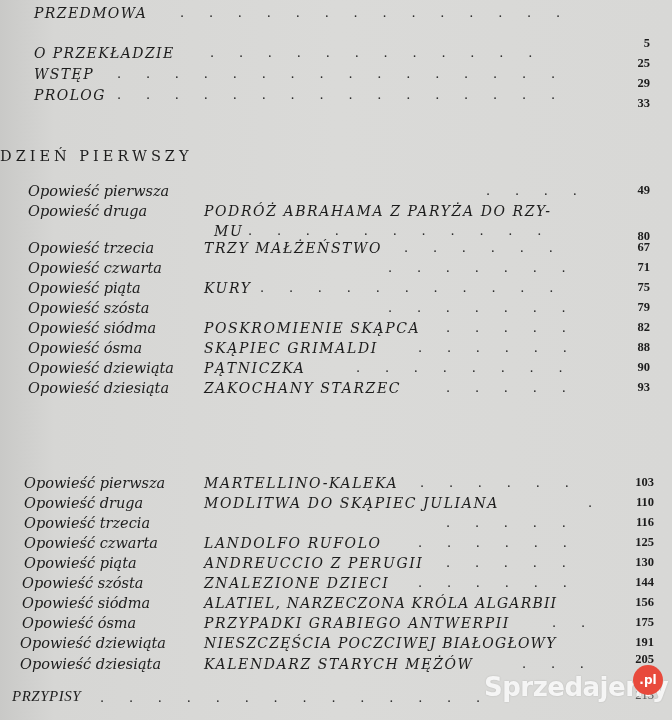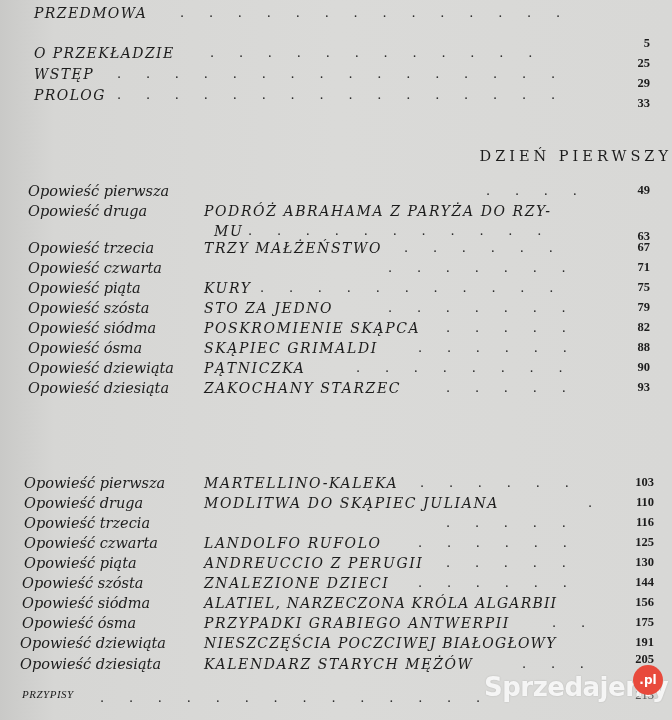--- a/index.html
+++ b/index.html
@@ -10,21 +10,21 @@
       font-family: "DejaVu Serif", serif;
     }
     .page { position:absolute; left:0; top:0; width:672px; height:720px; }
     .row { position:absolute; left:0; width:672px; height:20px; font-size:14.5px; }
     .row span { position:absolute; top:0; white-space:nowrap; }
     .top-title { left:34px; font-style:italic; letter-spacing:1.4px; font-size:14px; }
     .story { left:28px; font-style:italic; font-size:14.5px; }
     .title { left:204px; font-style:italic; letter-spacing:1.6px; font-size:14px; }
     .pg { right:22px; font-weight:bold; font-size:12.5px; font-family:"Liberation Serif", serif; }
     .dots { position:absolute; top:0; letter-spacing:0; color:#2a2a2a; font-size:13px; }
-    .heading { position:absolute; left:0; width:672px; text-align:right; font-size:14.5px; letter-spacing:4px; }
+    .heading { position:absolute; left:0; width:672px; text-align:left; font-size:14.5px; letter-spacing:4px; }
     .watermark {
       position:absolute; left:484px; top:672px;
       font-family:"DejaVu Sans", sans-serif; font-weight:bold; font-size:26px;
       color:rgba(255,255,255,0.85); letter-spacing:-0.5px;
       text-shadow: 0 0 2px rgba(0,0,0,0.15);
     }
     .wm-badge {
       position:absolute; left:633px; top:665px; width:30px; height:30px; border-radius:50%;
       background:#e84a3c; color:#fff; font-family:"DejaVu Sans", sans-serif; font-weight:bold;
       font-size:12px; line-height:30px; text-align:center;
@@ -63,42 +63,41 @@
     <span class="dots" style="left:486px">.&nbsp;&nbsp;&nbsp;&nbsp;&nbsp;&nbsp;.&nbsp;&nbsp;&nbsp;&nbsp;&nbsp;&nbsp;.&nbsp;&nbsp;&nbsp;&nbsp;&nbsp;&nbsp;.</span>
     <span class="pg">49</span>
   </div>
   <div class="row" style="top:203px">
     <span class="story">Opowieść druga</span>
     <span class="title">PODRÓŻ ABRAHAMA Z PARYŻA DO RZY-</span>
   </div>
   <div class="row" style="top:223px">
     <span class="title" style="left:214px">MU</span>
     <span class="dots" style="left:248px">.&nbsp;&nbsp;&nbsp;&nbsp;&nbsp;&nbsp;.&nbsp;&nbsp;&nbsp;&nbsp;&nbsp;&nbsp;.&nbsp;&nbsp;&nbsp;&nbsp;&nbsp;&nbsp;.&nbsp;&nbsp;&nbsp;&nbsp;&nbsp;&nbsp;.&nbsp;&nbsp;&nbsp;&nbsp;&nbsp;&nbsp;.&nbsp;&nbsp;&nbsp;&nbsp;&nbsp;&nbsp;.&nbsp;&nbsp;&nbsp;&nbsp;&nbsp;&nbsp;.&nbsp;&nbsp;&nbsp;&nbsp;&nbsp;&nbsp;.&nbsp;&nbsp;&nbsp;&nbsp;&nbsp;&nbsp;.&nbsp;&nbsp;&nbsp;&nbsp;&nbsp;&nbsp;.</span>
-    <span class="pg" style="top:6px">63</span>
+    <span class="pg" style="top:6px">80</span>
   </div>
   <div class="row" style="top:240px">
     <span class="story">Opowieść trzecia</span>
     <span class="title">TRZY MAŁŻEŃSTWO</span>
     <span class="dots" style="left:404px">.&nbsp;&nbsp;&nbsp;&nbsp;&nbsp;&nbsp;.&nbsp;&nbsp;&nbsp;&nbsp;&nbsp;&nbsp;.&nbsp;&nbsp;&nbsp;&nbsp;&nbsp;&nbsp;.&nbsp;&nbsp;&nbsp;&nbsp;&nbsp;&nbsp;.&nbsp;&nbsp;&nbsp;&nbsp;&nbsp;&nbsp;.</span>
     <span class="pg">67</span>
   </div>
   <div class="row" style="top:260px">
     <span class="story">Opowieść czwarta</span>
     <span class="dots" style="left:388px">.&nbsp;&nbsp;&nbsp;&nbsp;&nbsp;&nbsp;.&nbsp;&nbsp;&nbsp;&nbsp;&nbsp;&nbsp;.&nbsp;&nbsp;&nbsp;&nbsp;&nbsp;&nbsp;.&nbsp;&nbsp;&nbsp;&nbsp;&nbsp;&nbsp;.&nbsp;&nbsp;&nbsp;&nbsp;&nbsp;&nbsp;.&nbsp;&nbsp;&nbsp;&nbsp;&nbsp;&nbsp;.</span>
     <span class="pg">71</span>
   </div>
   <div class="row" style="top:280px">
     <span class="story">Opowieść piąta</span>
     <span class="title">KURY</span>
     <span class="dots" style="left:260px">.&nbsp;&nbsp;&nbsp;&nbsp;&nbsp;&nbsp;.&nbsp;&nbsp;&nbsp;&nbsp;&nbsp;&nbsp;.&nbsp;&nbsp;&nbsp;&nbsp;&nbsp;&nbsp;.&nbsp;&nbsp;&nbsp;&nbsp;&nbsp;&nbsp;.&nbsp;&nbsp;&nbsp;&nbsp;&nbsp;&nbsp;.&nbsp;&nbsp;&nbsp;&nbsp;&nbsp;&nbsp;.&nbsp;&nbsp;&nbsp;&nbsp;&nbsp;&nbsp;.&nbsp;&nbsp;&nbsp;&nbsp;&nbsp;&nbsp;.&nbsp;&nbsp;&nbsp;&nbsp;&nbsp;&nbsp;.&nbsp;&nbsp;&nbsp;&nbsp;&nbsp;&nbsp;.</span>
     <span class="pg">75</span>
   </div>
   <div class="row" style="top:300px">
     <span class="story">Opowieść szósta</span>
-    <span class="title">STO ZA JEDNO</span>
     <span class="dots" style="left:388px">.&nbsp;&nbsp;&nbsp;&nbsp;&nbsp;&nbsp;.&nbsp;&nbsp;&nbsp;&nbsp;&nbsp;&nbsp;.&nbsp;&nbsp;&nbsp;&nbsp;&nbsp;&nbsp;.&nbsp;&nbsp;&nbsp;&nbsp;&nbsp;&nbsp;.&nbsp;&nbsp;&nbsp;&nbsp;&nbsp;&nbsp;.&nbsp;&nbsp;&nbsp;&nbsp;&nbsp;&nbsp;.</span>
     <span class="pg">79</span>
   </div>
   <div class="row" style="top:320px">
     <span class="story">Opowieść siódma</span>
     <span class="title">POSKROMIENIE SKĄPCA</span>
     <span class="dots" style="left:446px">.&nbsp;&nbsp;&nbsp;&nbsp;&nbsp;&nbsp;.&nbsp;&nbsp;&nbsp;&nbsp;&nbsp;&nbsp;.&nbsp;&nbsp;&nbsp;&nbsp;&nbsp;&nbsp;.&nbsp;&nbsp;&nbsp;&nbsp;&nbsp;&nbsp;.</span>
     <span class="pg">82</span>
   </div>
   <div class="row" style="top:340px">
@@ -173,20 +172,20 @@
     <span class="pg" style="right:18px">191</span>
   </div>
   <div class="row" style="top:656px">
     <span class="story" style="left:20px">Opowieść dziesiąta</span>
     <span class="title">KALENDARZ STARYCH MĘŻÓW</span>
     <span class="dots" style="left:522px">.&nbsp;&nbsp;&nbsp;&nbsp;&nbsp;&nbsp;.&nbsp;&nbsp;&nbsp;&nbsp;&nbsp;&nbsp;.</span>
     <span class="pg" style="right:18px;top:-4px">205</span>
   </div>
 
   <div class="row" style="top:688px">
-    <span class="top-title" style="left:22px;font-family:'Liberation Serif',serif;font-size:11px;letter-spacing:0.5px">PRZYPISY</span>
+    <span class="top-title" style="left:12px;font-family:'Liberation Serif',serif;font-size:15px;letter-spacing:0.5px">PRZYPISY</span>
     <span class="dots" style="left:100px;top:2px">.&nbsp;&nbsp;&nbsp;&nbsp;&nbsp;&nbsp;.&nbsp;&nbsp;&nbsp;&nbsp;&nbsp;&nbsp;.&nbsp;&nbsp;&nbsp;&nbsp;&nbsp;&nbsp;.&nbsp;&nbsp;&nbsp;&nbsp;&nbsp;&nbsp;.&nbsp;&nbsp;&nbsp;&nbsp;&nbsp;&nbsp;.&nbsp;&nbsp;&nbsp;&nbsp;&nbsp;&nbsp;.&nbsp;&nbsp;&nbsp;&nbsp;&nbsp;&nbsp;.&nbsp;&nbsp;&nbsp;&nbsp;&nbsp;&nbsp;.&nbsp;&nbsp;&nbsp;&nbsp;&nbsp;&nbsp;.&nbsp;&nbsp;&nbsp;&nbsp;&nbsp;&nbsp;.&nbsp;&nbsp;&nbsp;&nbsp;&nbsp;&nbsp;.&nbsp;&nbsp;&nbsp;&nbsp;&nbsp;&nbsp;.&nbsp;&nbsp;&nbsp;&nbsp;&nbsp;&nbsp;.</span>
     <span class="pg" style="right:18px;font-weight:normal;color:#555">215</span>
   </div>
 
   <div class="watermark">Sprzedajemy</div>
   <div class="wm-badge">.pl</div>
 </div>
 
 </body></html>

